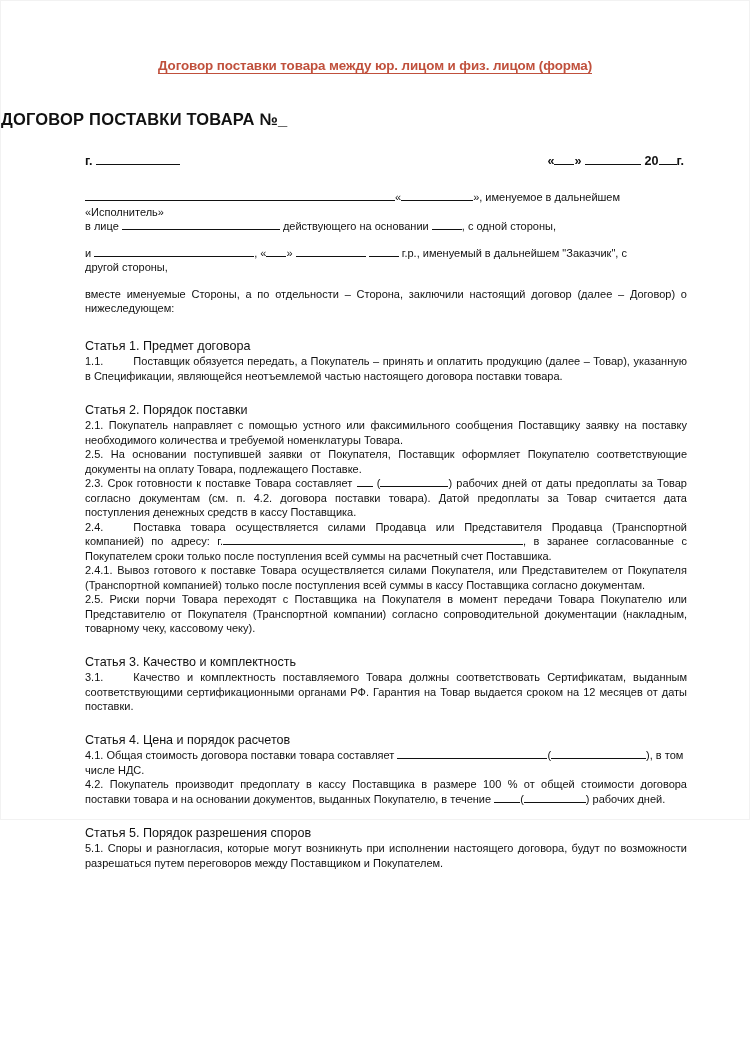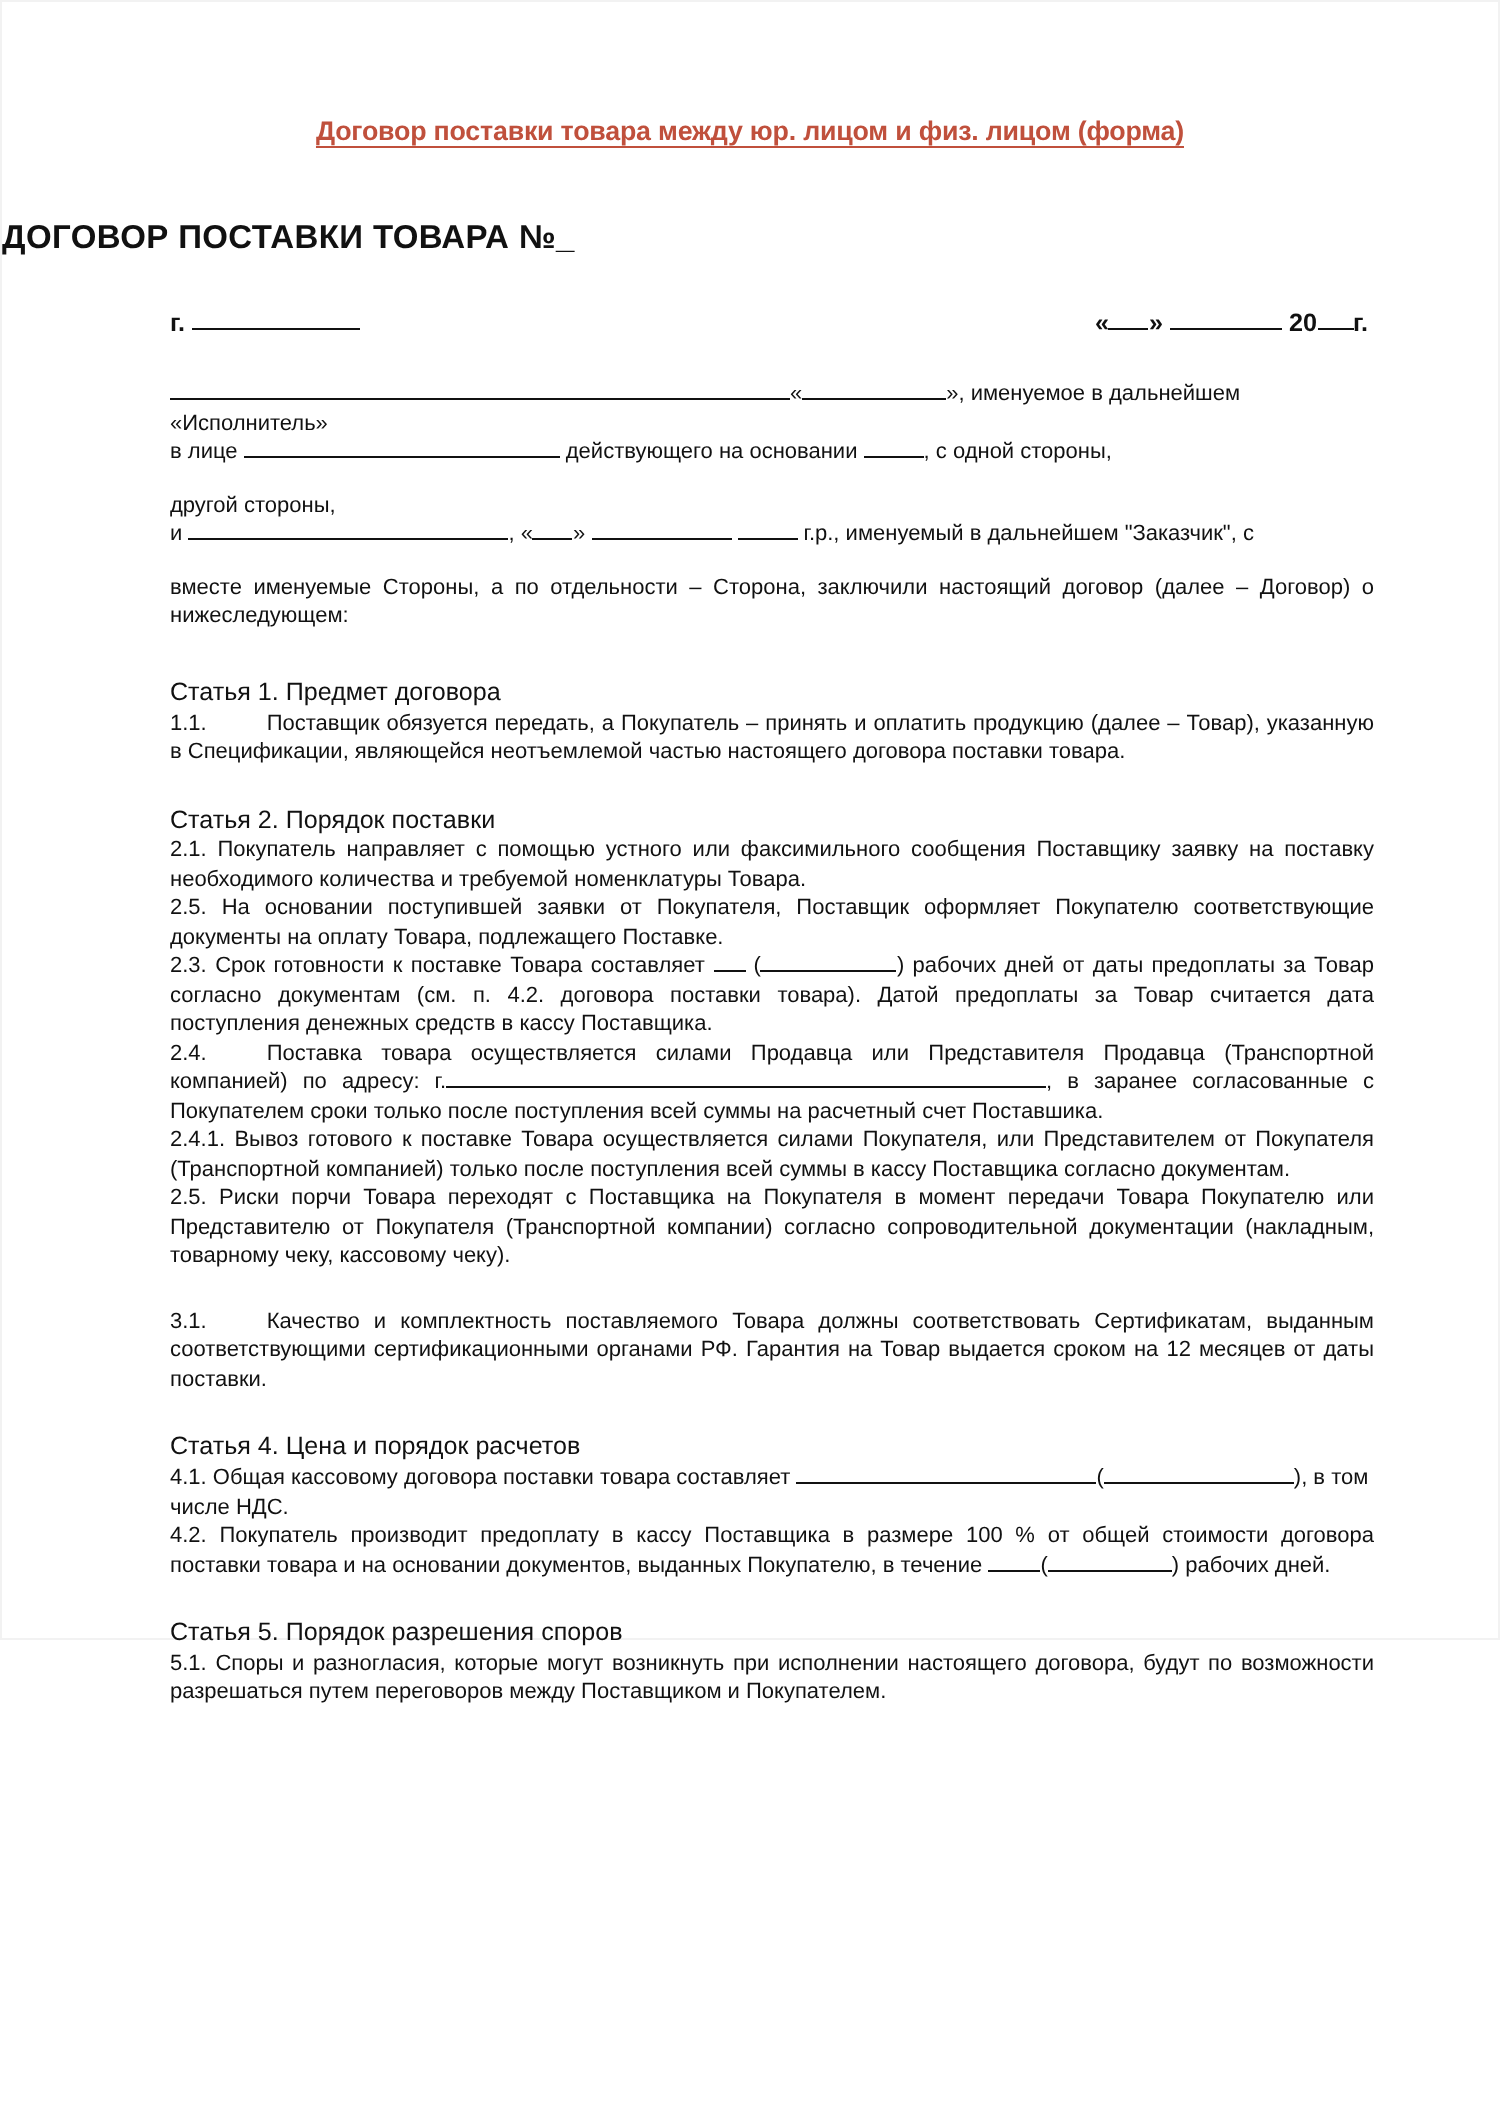--- a/index.html
+++ b/index.html
@@ -131,29 +131,29 @@
     </p>
     <p class="para nojust">
       <span>в лице</span>
       <span class="ln w-person"></span>
       <span>действующего на основании</span>
       <span class="ln w-osn"></span><span>, с одной стороны,</span>
     </p>
 
     <div class="gap-sm"></div>
 
-    <p class="para nojust">другой стороны,</p>
     <p class="para nojust">
       <span>и</span>
       <span class="ln w-fio"></span><span>,</span>
       <span>«</span><span class="ln w-dd"></span><span>»</span>
       <span class="ln w-mm"></span>
       <span class="ln w-yy"></span>
       <span>г.р., именуемый в дальнейшем "Заказчик", с</span>
     </p>
+    <p class="para nojust">другой стороны,</p>
 
     <div class="gap-sm"></div>
 
     <p class="para">вместе именуемые Стороны, а по отдельности – Сторона, заключили настоящий договор (далее – Договор) о нижеследующем:</p>
 
     <div class="gap-lg"></div>
 
     <p class="article-head">Статья 1. Предмет договора</p>
     <p class="para"><span>1.1.</span><span class="tab-wide"></span><span>Поставщик обязуется передать, а Покупатель – принять и оплатить продукцию (далее – Товар), указанную в Спецификации, являющейся неотъемлемой частью настоящего договора поставки товара.</span></p>
 
@@ -162,26 +162,27 @@
     <p class="article-head">Статья 2. Порядок поставки</p>
     <p class="para"><span>2.1.</span> <span>Покупатель направляет с помощью устного или факсимильного сообщения Поставщику заявку на поставку необходимого количества и требуемой номенклатуры Товара.</span></p>
     <p class="para"><span>2.5.</span> <span>На основании поступившей заявки от Покупателя, Поставщик оформляет Покупателю соответствующие документы на оплату Товара, подлежащего Поставке.</span></p>
     <p class="para"><span>2.3.</span> <span>Срок готовности к поставке Товара составляет</span> <span class="ln-thin w-num"></span> (<span class="ln-thin w-word"></span><span>) рабочих дней от даты предоплаты за Товар согласно документам (см. п. 4.2. договора поставки товара). Датой предоплаты за Товар считается дата поступления денежных средств в кассу Поставщика.</span></p>
     <p class="para"><span>2.4.</span><span class="tab-wide"></span><span>Поставка товара осуществляется силами Продавца или Представителя Продавца (Транспортной компанией) по адресу:   г.</span><span class="ln-thin w-addr"></span><span>, в заранее согласованные с Покупателем сроки  только после поступления всей суммы на расчетный счет Поставшика.</span></p>
     <p class="para"><span>2.4.1.</span> <span>Вывоз готового к поставке Товара осуществляется силами Покупателя, или Представителем от Покупателя (Транспортной компанией) только после поступления всей суммы в кассу Поставщика согласно документам.</span></p>
     <p class="para"><span>2.5.</span> <span>Риски порчи Товара переходят с Поставщика на Покупателя в момент передачи Товара Покупателю или Представителю от Покупателя (Транспортной компании) согласно сопроводительной документации (накладным, товарному чеку, кассовому чеку).</span></p>
 
     <div class="gap-md"></div>
 
+    <p class="article-head">Статья 3. Качество и комплектность</p>
     <p class="para"><span>3.1.</span><span class="tab-wide"></span><span>Качество и комплектность поставляемого Товара должны соответствовать Сертификатам, выданным соответствующими сертификационными органами РФ. Гарантия на Товар  выдается сроком на 12 месяцев от даты поставки.</span></p>
 
     <div class="gap-md"></div>
 
     <p class="article-head">Статья 4. Цена и порядок расчетов</p>
-    <p class="para nojust"><span>4.1.</span> <span>Общая кассовому договора поставки товара составляет</span> <span class="ln-thin w-sum"></span>(<span class="ln-thin w-sumw"></span><span>), в том числе НДС.</span></p>
+    <p class="para nojust"><span>4.1.</span> <span>Общая стоимость договора поставки товара составляет</span> <span class="ln-thin w-sum"></span>(<span class="ln-thin w-sumw"></span><span>), в том числе НДС.</span></p>
     <p class="para"><span>4.2.</span> <span>Покупатель производит предоплату в кассу Поставщика в размере 100 % от общей стоимости договора поставки товара и на основании документов, выданных Покупателю, в течение</span> <span class="ln-thin w-days"></span>(<span class="ln-thin w-dayw"></span><span>) рабочих дней.</span></p>
 
     <div class="gap-md"></div>
 
     <p class="article-head">Статья 5. Порядок разрешения споров</p>
     <p class="para"><span>5.1.</span> <span>Споры и разногласия, которые могут возникнуть при исполнении настоящего договора, будут по возможности разрешаться путем переговоров между Поставщиком и Покупателем.</span></p>
 
   </div>
 </div>
 

